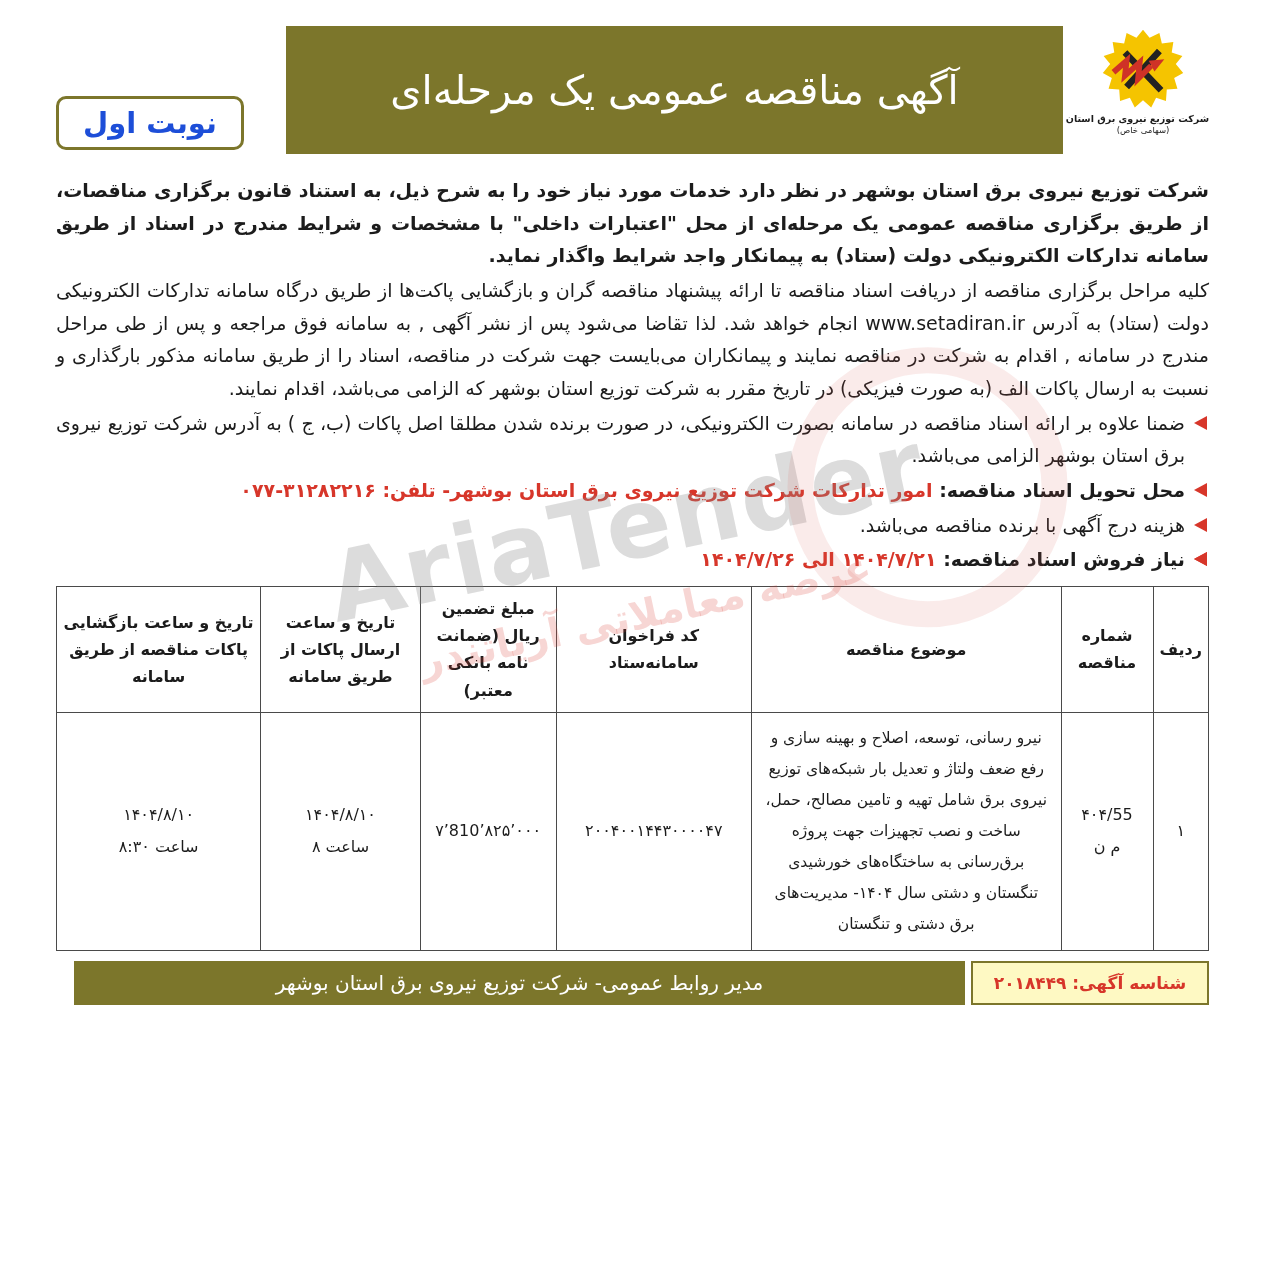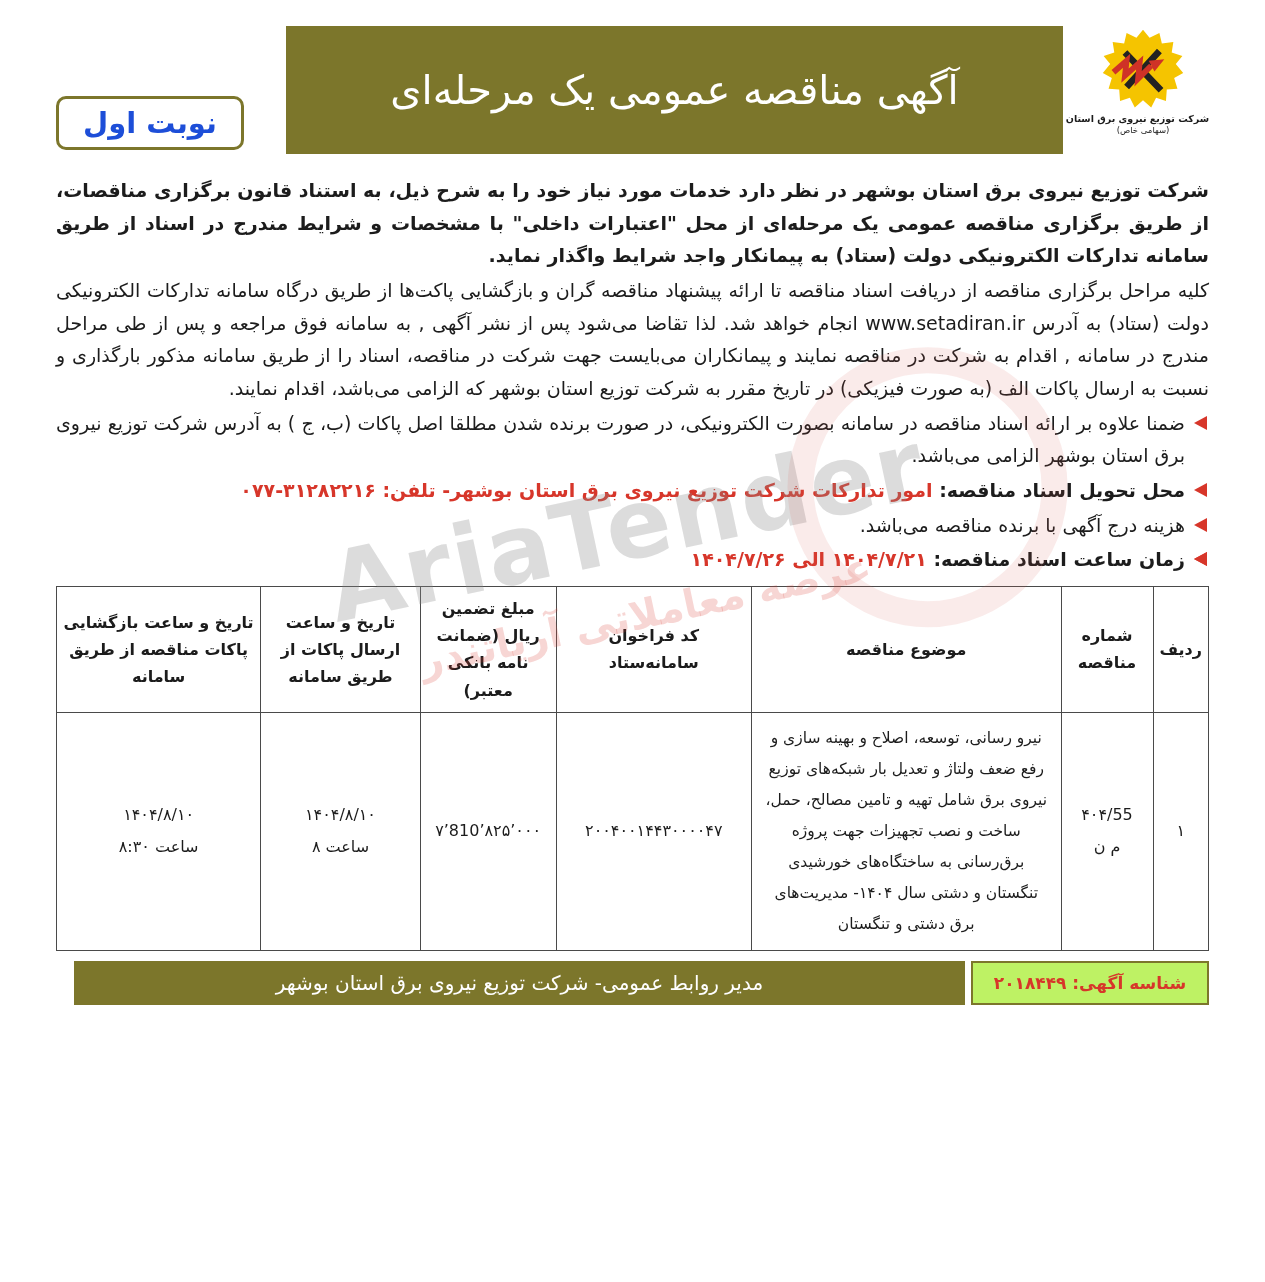--- a/index.html
+++ b/index.html
@@ -79,21 +79,21 @@
   .foot-box {
     background: #7c762b; color: #ffffff;
     font-size: 20px; font-weight: normal;
     display: flex; align-items: center; justify-content: center;
     padding: 10px 8px; text-align: center;
   }
   .foot-right { flex: 1.12 1 0; }
   .foot-left  { flex: 0.98 1 0; }
   .foot-center {
     flex: 0 0 238px;
-    background: #bef264; border: 2px solid #7c762b;
+    background: #fef9c3; border: 2px solid #7c762b;
     color: #d7362a; font-size: 17px; font-weight: bold;
     display: flex; align-items: center; justify-content: center;
     text-align: center;
   }
 
   
   .watermark {
     position: absolute; left: 40px; right: 40px; top: 470px;
     transform: rotate(-12deg);
     text-align: center;
@@ -165,21 +165,21 @@
       <span class="marker"></span>
       <span class="b-text">هزینه درج آگهی با برنده مناقصه می‌باشد.</span>
     </div>
 
     <div class="bullet">
       <span class="marker"></span>
     </div>
 
     <div class="bullet">
       <span class="marker"></span>
-      <span class="b-label">زمان ساعت اسناد مناقصه: </span><span class="b-red">۱۴۰۴/۷/۲۱ الی ۱۴۰۴/۷/۲۶</span>
+      <span class="b-label">نیاز فروش اسناد مناقصه: </span><span class="b-red">۱۴۰۴/۷/۲۱ الی ۱۴۰۴/۷/۲۶</span>
     </div>
   </div>
 
   <table class="tender-table" dir="rtl">
     <colgroup>
       <col style="width:4.5%">
         <col style="width:8%">
         <col style="width:27%">
       <col style="width:17%">
         <col style="width:11.8%">

